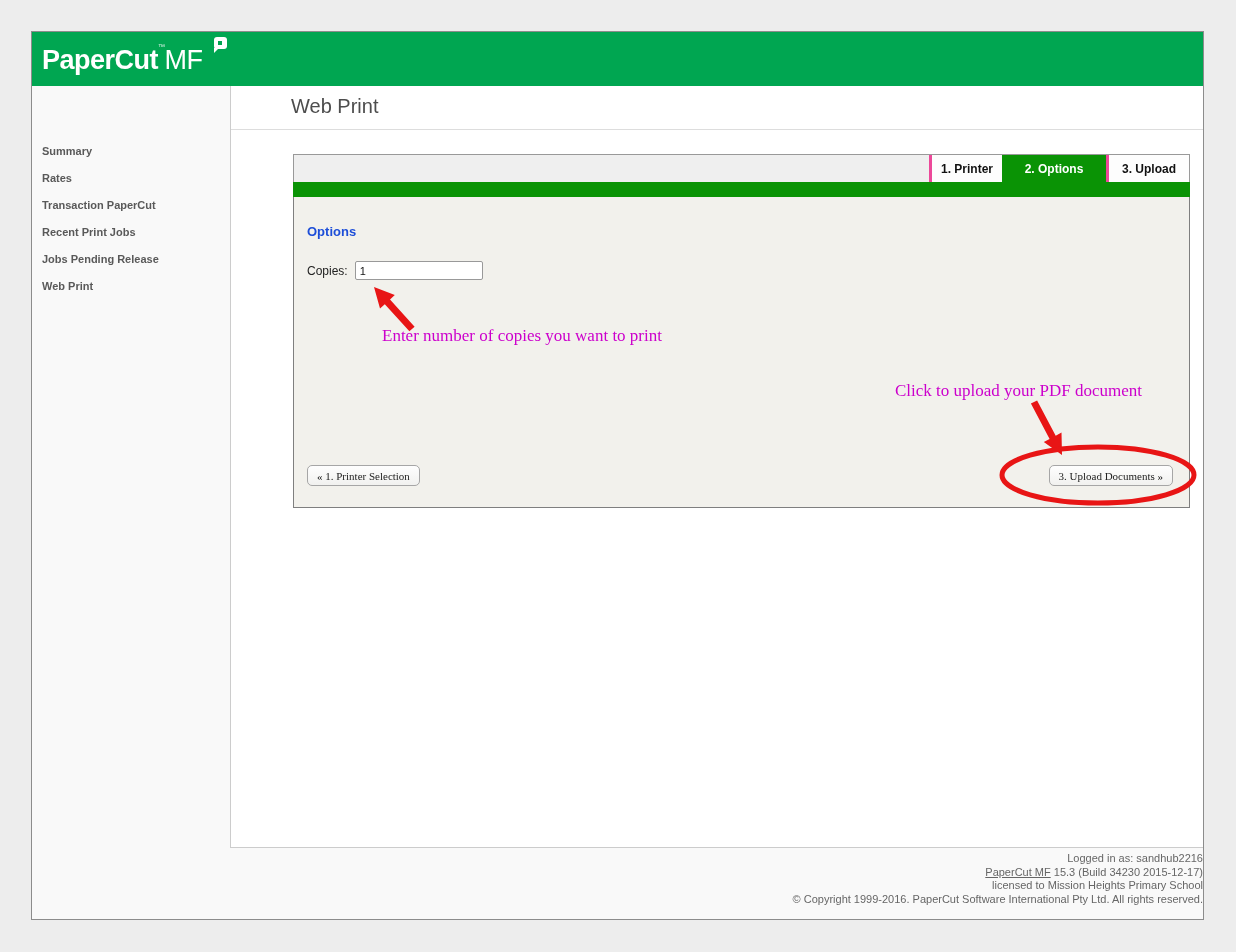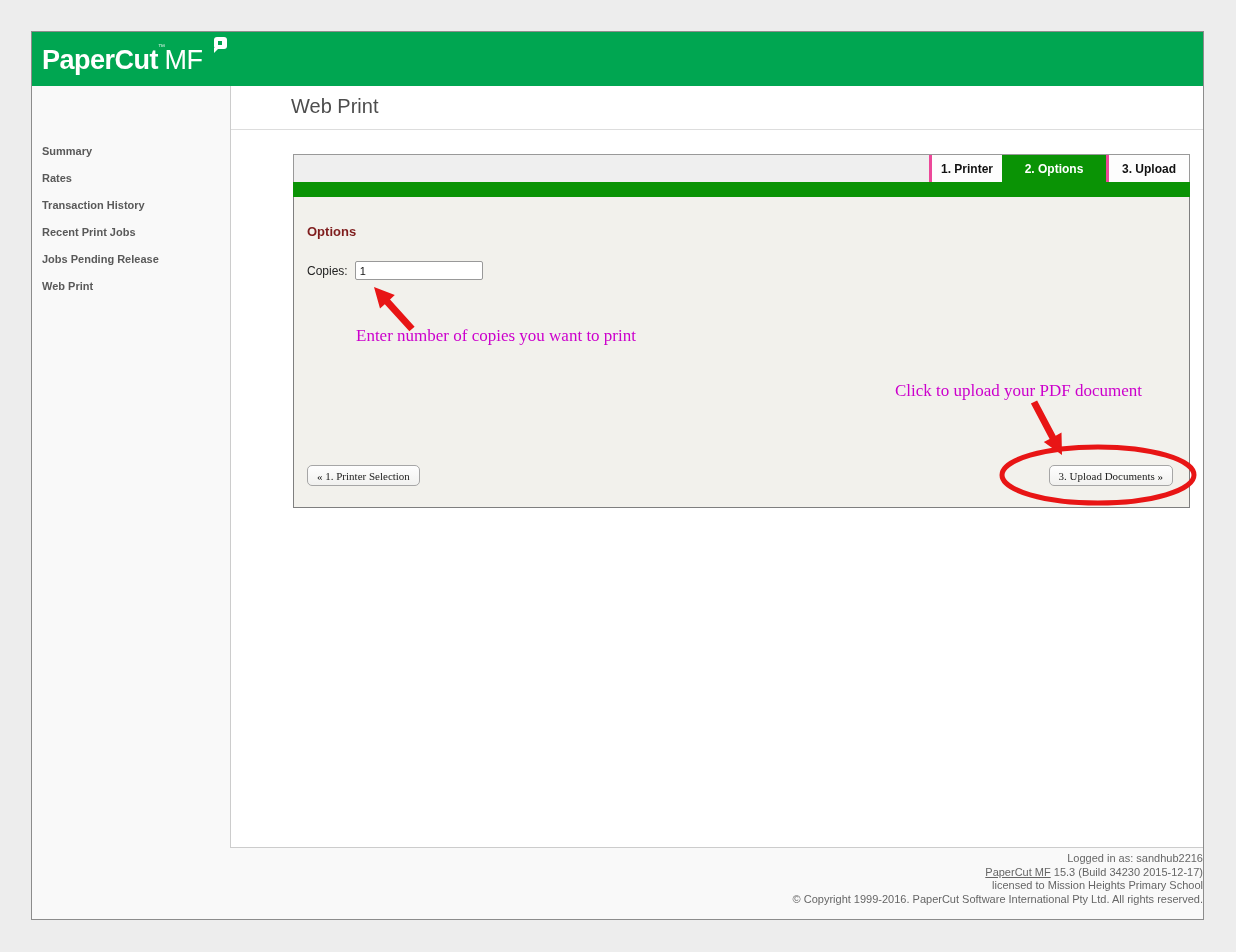--- a/index.html
+++ b/index.html
@@ -74,35 +74,35 @@
   .tab-printer{width:73px;}
   .tab-options{width:104px;}
   .tab-upload{width:83px;}
   .tab.active{background:var(--accent-green);color:#fff;border-left:none;}
   .greenbar{height:15px;background:var(--accent-green);}
   .panel{
     position:relative;height:311px;background:var(--panel-beige);
     border:1px solid #7f7f7f;border-top:none;overflow:visible;
   }
   .panel-heading{
-    position:absolute;left:13px;top:27px;font-size:13px;font-weight:700;color:#7f1d1d;
+    position:absolute;left:13px;top:27px;font-size:13px;font-weight:700;color:#1d4ed8;
   }
   .copies-row{position:absolute;left:13px;top:64px;display:flex;align-items:center;}
   .copies-label{font-size:12px;color:#222;margin-right:7px;text-align:center;}
   .copies-input{
     width:128px;height:19px;border:1px solid #999;border-radius:2px;
     font-size:11px;padding:0 4px;color:#111;background:#fff;
     font-family:"Liberation Sans","DejaVu Sans",sans-serif;
   }
   
   .note{
     position:absolute;font-family:"Liberation Serif","DejaVu Serif",serif;
     font-size:17px;color:var(--magenta);white-space:nowrap;
   }
-  .note-copies{left:62px;top:129px;}
+  .note-copies{left:88px;top:129px;}
   .note-upload{left:601px;top:184px;}
   .anno-svg{position:absolute;overflow:visible;}
   .arrow-copies{left:68px;top:84px;}
   .arrow-upload{left:734px;top:202px;}
   .circle-upload{left:702px;top:247px;}
   .anno-fill{fill:var(--red);}
   .anno-stroke{fill:none;stroke:var(--red);stroke-width:5;}
   
   .btn{
     position:absolute;top:268px;height:21px;padding:0 9px;
@@ -128,21 +128,21 @@
   <header class="topbar">
     <div class="logo">
       <span class="logo-main">PaperCut</span><span class="logo-tm">™</span><span class="logo-mf">MF</span>
       <span class="logo-bubble"></span>
     </div>
   </header>
 
   <nav class="sidebar">
     <a class="nav-item">Summary</a>
     <a class="nav-item">Rates</a>
-    <a class="nav-item">Transaction History</a>
+    <a class="nav-item">Transaction PaperCut</a>
     <a class="nav-item">Recent Print Jobs</a>
     <a class="nav-item">Jobs Pending Release</a>
     <a class="nav-item">Web Print</a>
   </nav>
 
   <main class="main">
     <h1 class="page-title">Web Print</h1>
     <div class="title-divider"></div>
 
     <section class="wizard">

